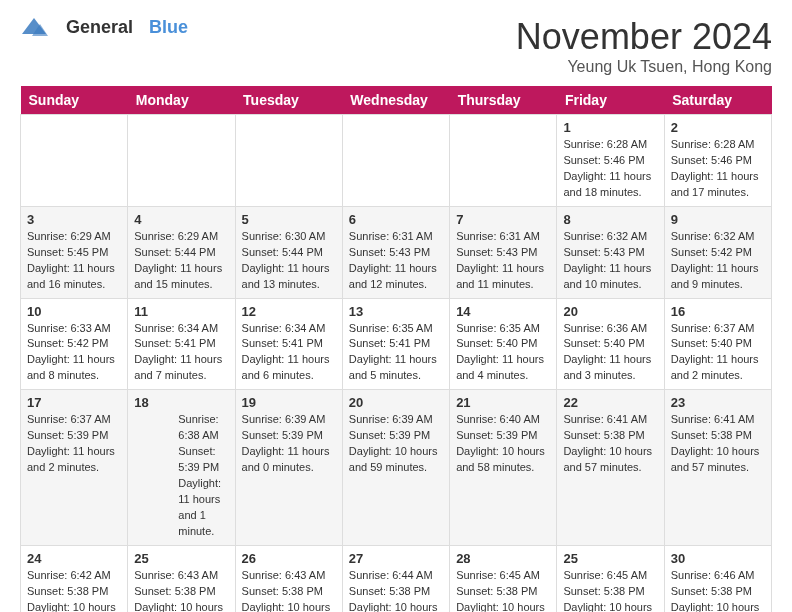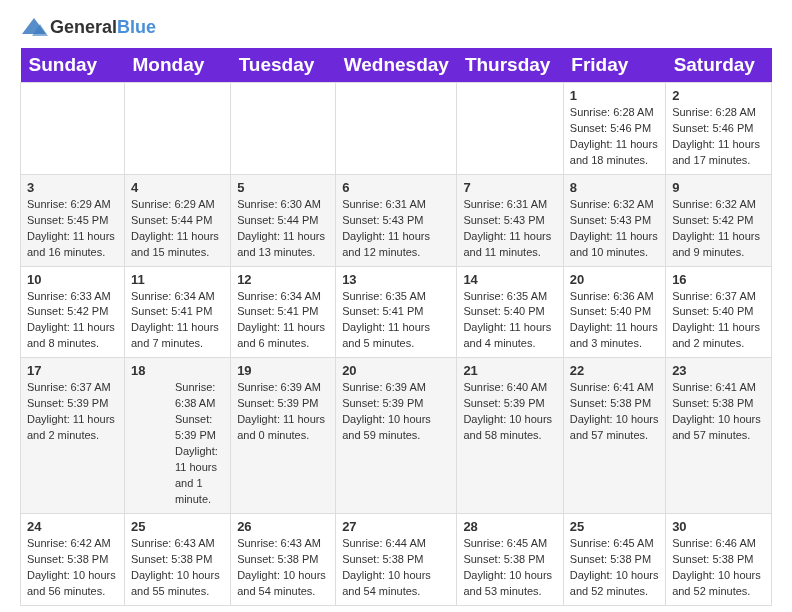--- a/index.html
+++ b/index.html
@@ -1,26 +1,26 @@
 <!DOCTYPE html>
 <html><head>
   <meta charset="utf-8">
   <style>
     * { box-sizing: border-box; margin: 0; padding: 0; }
     body { font-family: Arial, sans-serif; background: #fff; width: 792px; min-height: 612px; }
     .container { padding: 16px 20px; }
     .header { display: flex; justify-content: space-between; align-items: flex-start; margin-bottom: 10px; }
     .logo { display: flex; flex-direction: column; align-items: flex-start; }
-    .logo-text { display: flex; align-items: center; }
+    .logo-text { display: flex; align-items: center; gap: 16px; }
     .logo-icon { width: 28px; height: 22px; margin-right: 2px; }
     .title-block { text-align: right; }
     .month-title { font-size: 36px; color: #333; font-weight: normal; }
     .location { font-size: 16px; color: #555; }
     table { width: 100%; border-collapse: collapse; }
-    thead tr th { background-color: #6d28d9; color: #fff; text-align: left; padding: 6px 8px; font-size: 19px; font-weight: bold; }
+    thead tr th { background-color: #be185d; color: #fff; text-align: left; padding: 6px 8px; font-size: 14px; font-weight: bold; }
     tbody tr td { border: 1px solid #ddd; vertical-align: top; padding: 5px 6px; font-size: 11px; color: #333; width: 14.28%; min-height: 80px; }
     tbody tr:nth-child(even) td { background-color: #f5f5f5; }
     tbody tr:nth-child(odd) td { background-color: #fff; }
     .day-number { font-size: 13px; font-weight: bold; display: block; margin-bottom: 2px; }
     .day-info { font-size: 11px; color: #333; line-height: 1.45; }
     .empty { background-color: #fff !important; }
   </style>
 </head>
 <body>
 
@@ -29,20 +29,24 @@
     <div class="logo">
       <div class="logo-text">
         <svg class="logo-icon" viewBox="0 0 28 22" xmlns="http://www.w3.org/2000/svg">
           <polygon points="14,2 26,18 2,18" fill="#3a7abf" opacity="0.85"></polygon>
           <polygon points="20,8 28,20 12,20" fill="#3a7abf" opacity="0.6"></polygon>
         </svg>
         <span style="font-size:18px;font-weight:bold;color:#333;">General</span>
           <span style="font-size:18px;font-weight:bold;color:#4a90d9;">Blue</span>
       </div>
     </div>
+    <div class="title-block">
+      <div class="month-title">November 2024</div>
+      <div class="location">Yeung Uk Tsuen, Hong Kong</div>
+    </div>
   </div>
 
   <table>
     <thead>
       <tr>
       <th>Sunday</th>
           <th>Monday</th>
           <th>Tuesday</th>
           <th>Wednesday</th>
           <th>Thursday</th>

